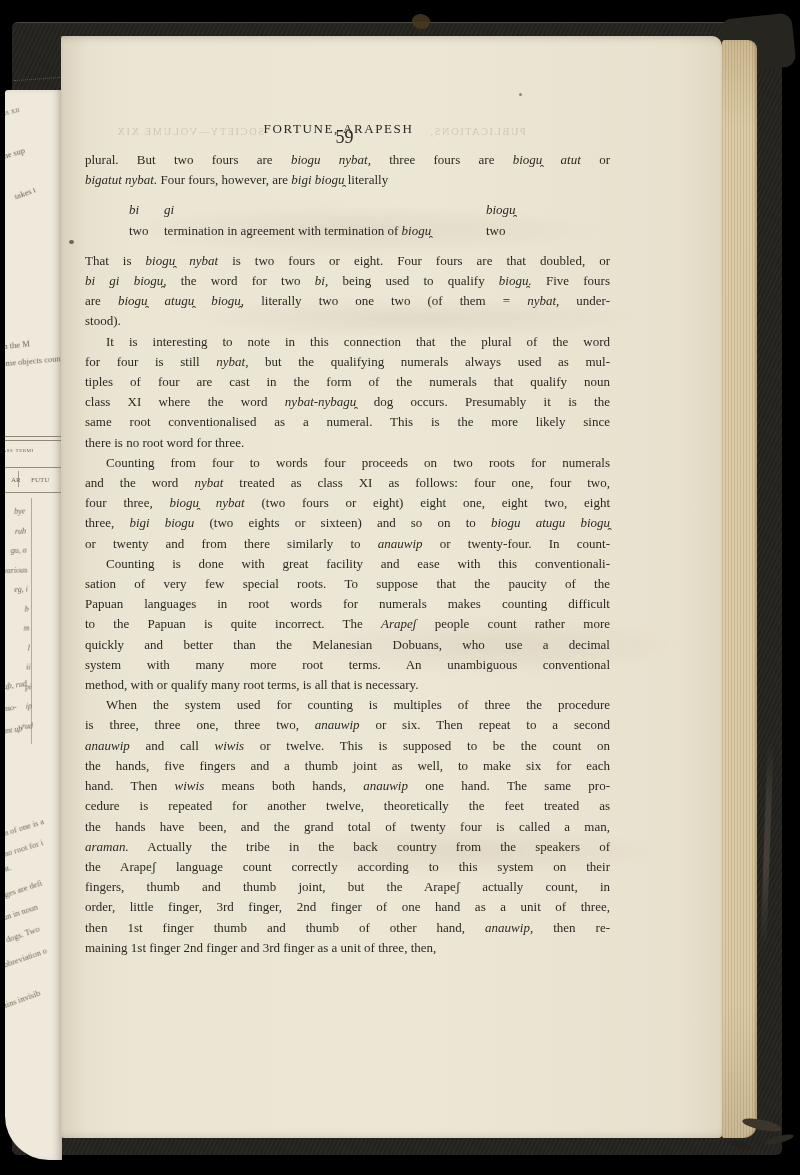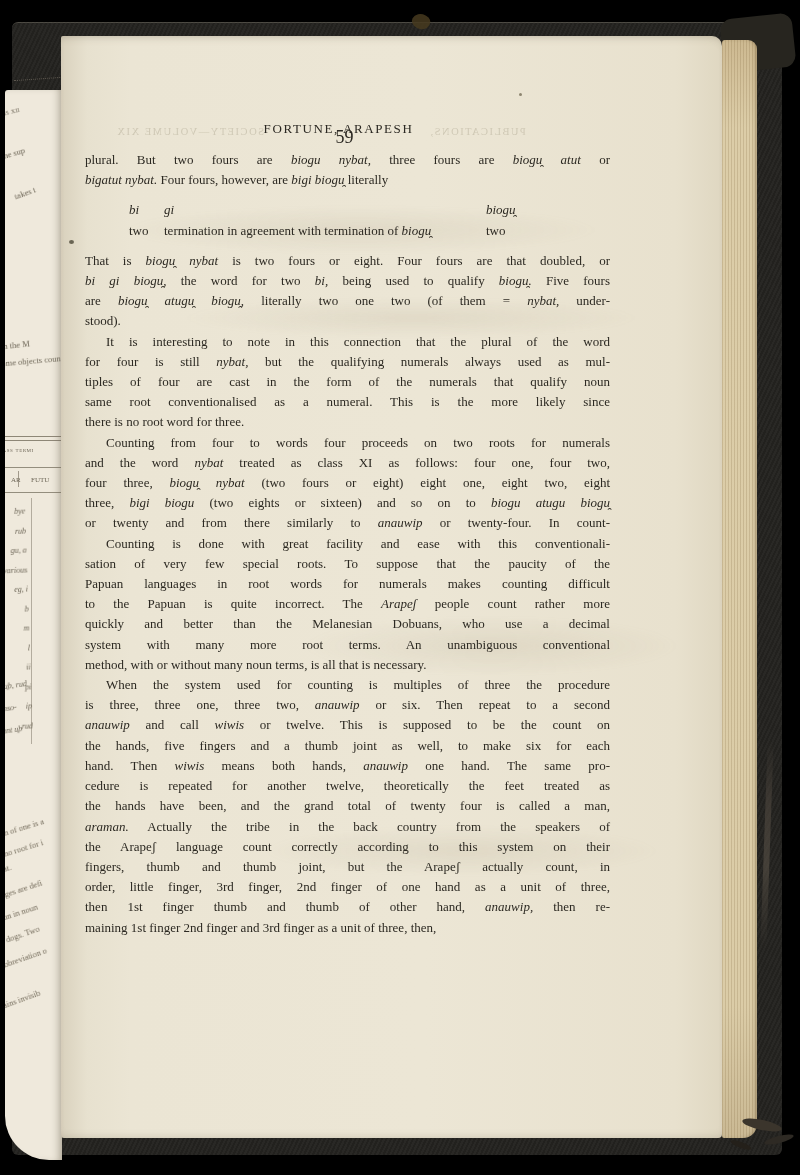--- a/index.html
+++ b/index.html
@@ -191,38 +191,39 @@
           <div class="para">
             <div class="line">That is <i>biogu̯ nybat</i> is two fours or eight. Four fours are that doubled, or</div>
             <div class="line"><i>bi gi biogu̯,</i> the word for two <i>bi,</i> being used to qualify <i>biogu̯.</i> Five fours</div>
             <div class="line">are <i>biogu̯ atugu̯ biogu̯,</i> literally two one two (of them = <i>nybat,</i> under-</div>
             <div class="line last">stood).</div>
           </div>
           <div class="para indent">
             <div class="line">It is interesting to note in this connection that the plural of the word</div>
             <div class="line">for four is still <i>nybat,</i> but the qualifying numerals always used as mul-</div>
             <div class="line">tiples of four are cast in the form of the numerals that qualify noun</div>
+            <div class="line">class XI where the word <i>nybat-nybagu̯</i> dog occurs. Presumably it is the</div>
             <div class="line">same root conventionalised as a numeral. This is the more likely since</div>
             <div class="line last">there is no root word for three.</div>
           </div>
           <div class="para indent">
             <div class="line">Counting from four to words four proceeds on two roots for numerals</div>
             <div class="line">and the word <i>nybat</i> treated as class XI as follows: four one, four two,</div>
             <div class="line">four three, <i>biogu̯ nybat</i> (two fours or eight) eight one, eight two, eight</div>
             <div class="line">three, <i>bigi biogu</i> (two eights or sixteen) and so on to <i>biogu atugu biogu̯</i></div>
             <div class="line">or twenty and from there similarly to <i>anauwip</i> or twenty-four. In count-</div>
           </div>
           <div class="para indent">
             <div class="line">Counting is done with great facility and ease with this conventionali-</div>
             <div class="line">sation of very few special roots. To suppose that the paucity of the</div>
             <div class="line">Papuan languages in root words for numerals makes counting difficult</div>
             <div class="line">to the Papuan is quite incorrect. The <i>Arapeʃ</i> people count rather more</div>
             <div class="line">quickly and better than the Melanesian Dobuans, who use a decimal</div>
             <div class="line">system with many more root terms. An unambiguous conventional</div>
-            <div class="line last">method, with or without many noun terms, is all that is necessary.</div>
+            <div class="line last">method, with or qualify many root terms, is all that is necessary.</div>
           </div>
           <div class="para indent">
             <div class="line">When the system used for counting is multiples of three the procedure</div>
             <div class="line">is three, three one, three two, <i>anauwip</i> or six. Then repeat to a second</div>
             <div class="line"><i>anauwip</i> and call <i>wiwis</i> or twelve. This is supposed to be the count on</div>
             <div class="line">the hands, five fingers and a thumb joint as well, to make six for each</div>
             <div class="line">hand. Then <i>wiwis</i> means both hands, <i>anauwip</i> one hand. The same pro-</div>
             <div class="line">cedure is repeated for another twelve, theoretically the feet treated as</div>
             <div class="line">the hands have been, and the grand total of twenty four is called a man,</div>
             <div class="line"><i>araman.</i> Actually the tribe in the back country from the speakers of</div>

